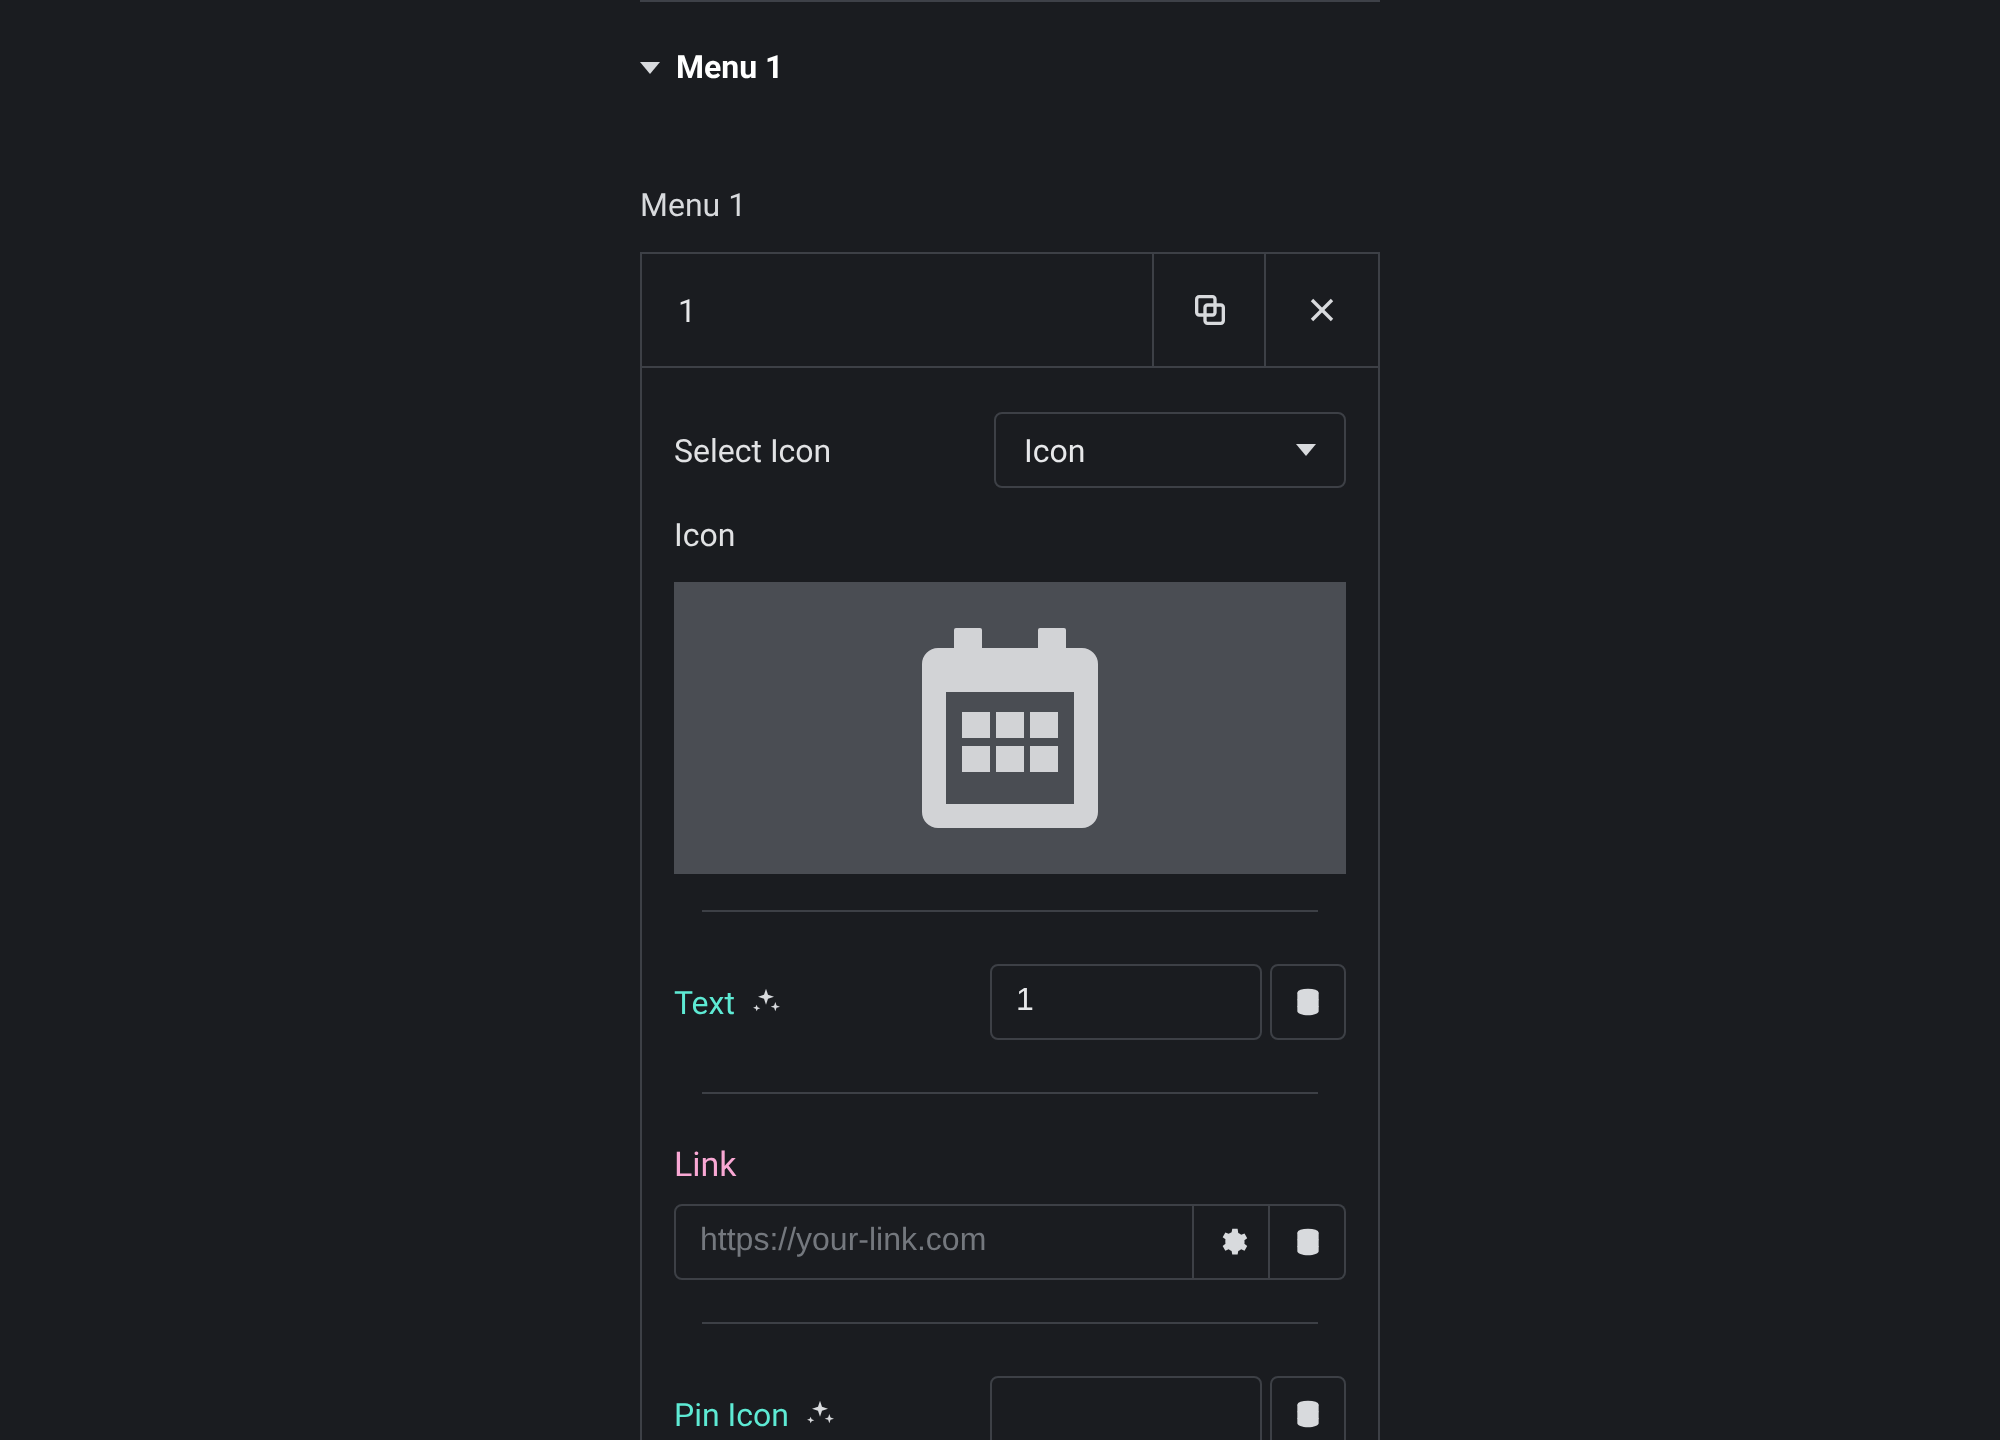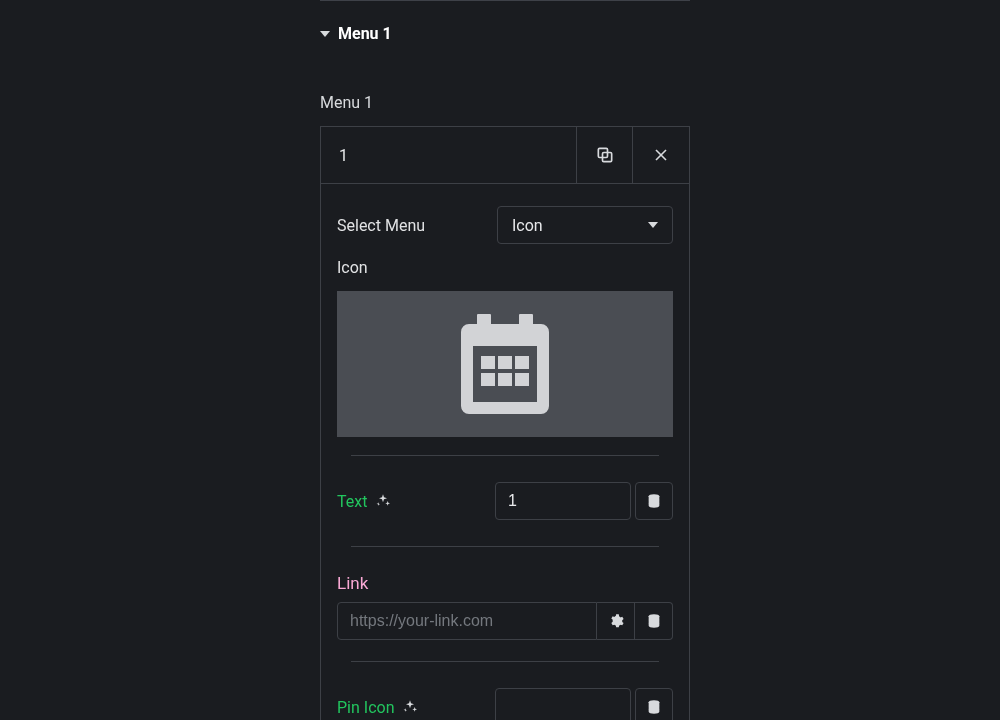--- a/index.html
+++ b/index.html
@@ -18,21 +18,21 @@
   .card-body{border-top:1px solid #3d4046;padding:22px 16px 10px 16px}
   .row{display:flex;align-items:center;margin-bottom:14px}
   .row-label{color:#e1e2e4;font-size:16px;display:flex;align-items:center;gap:8px}
   .select-box{margin-left:auto;width:176px;height:38px;border:1px solid #3d4046;border-radius:4px;display:flex;align-items:center;justify-content:space-between;padding:0 14px;font-size:16px;color:#e7e8ea;cursor:pointer}
   .select-caret{width:0;height:0;border-left:5px solid transparent;border-right:5px solid transparent;border-top:6px solid #d8dadd}
   .icon-label{color:#e1e2e4;font-size:16px;margin-bottom:14px}
   .icon-preview{width:100%;height:146px;background:#4a4d53;display:flex;align-items:center;justify-content:center;margin-bottom:18px}
   .calendar-svg{width:88px;height:100px;fill:#d2d3d6}
   .thin-divider{height:1px;background:#3d4046;margin:0 14px 26px 14px}
   .field-row{display:flex;align-items:center;margin-bottom:26px}
-  .field-label{display:flex;align-items:center;gap:8px;color:#22c55e;font-size:16px}
+  .field-label{display:flex;align-items:center;gap:8px;color:#5eead4;font-size:16px}
   .sparkle-svg{width:16px;height:16px;fill:#d8dadd}
   .input-group{margin-left:auto;display:flex;height:38px}
   .text-input{width:136px;background:transparent;border:1px solid #3d4046;border-radius:4px 0 0 4px;padding:0 12px;font-size:16px;color:#e7e8ea;outline:none}
   .text-input.solo{border-radius:4px;border-right:1px solid #3d4046;margin-right:4px}
   .addon-btn{width:38px;height:38px;border:1px solid #3d4046;border-left:none;display:flex;align-items:center;justify-content:center;cursor:pointer}
   .addon-btn:last-child{border-radius:0 4px 4px 0}
   .addon-btn.solo{border-left:1px solid #3d4046;border-radius:4px}
   .addon-btn svg{width:16px;height:16px;fill:#d8dadd}
   .link-label{color:#f9a8d4;font-size:17px;margin-bottom:9px}
   .link-row{display:flex;height:38px;margin-bottom:21px}
@@ -69,21 +69,21 @@
         <svg viewBox="0 0 24 24">
             <line x1="6" y1="6" x2="18" y2="18"></line>
             <line x1="18" y1="6" x2="6" y2="18"></line>
           </svg>
       </div>
     </div>
 
     <div class="card-body">
 
       <div class="row">
-        <div class="row-label">Select Menu</div>
+        <div class="row-label">Select Icon</div>
         <div class="select-box">
           <span>Icon</span>
           <span class="select-caret"></span>
         </div>
       </div>
 
       <div class="icon-label">Icon</div>
 
       <div class="icon-preview">
         <svg class="calendar-svg" viewBox="0 0 88 100">

